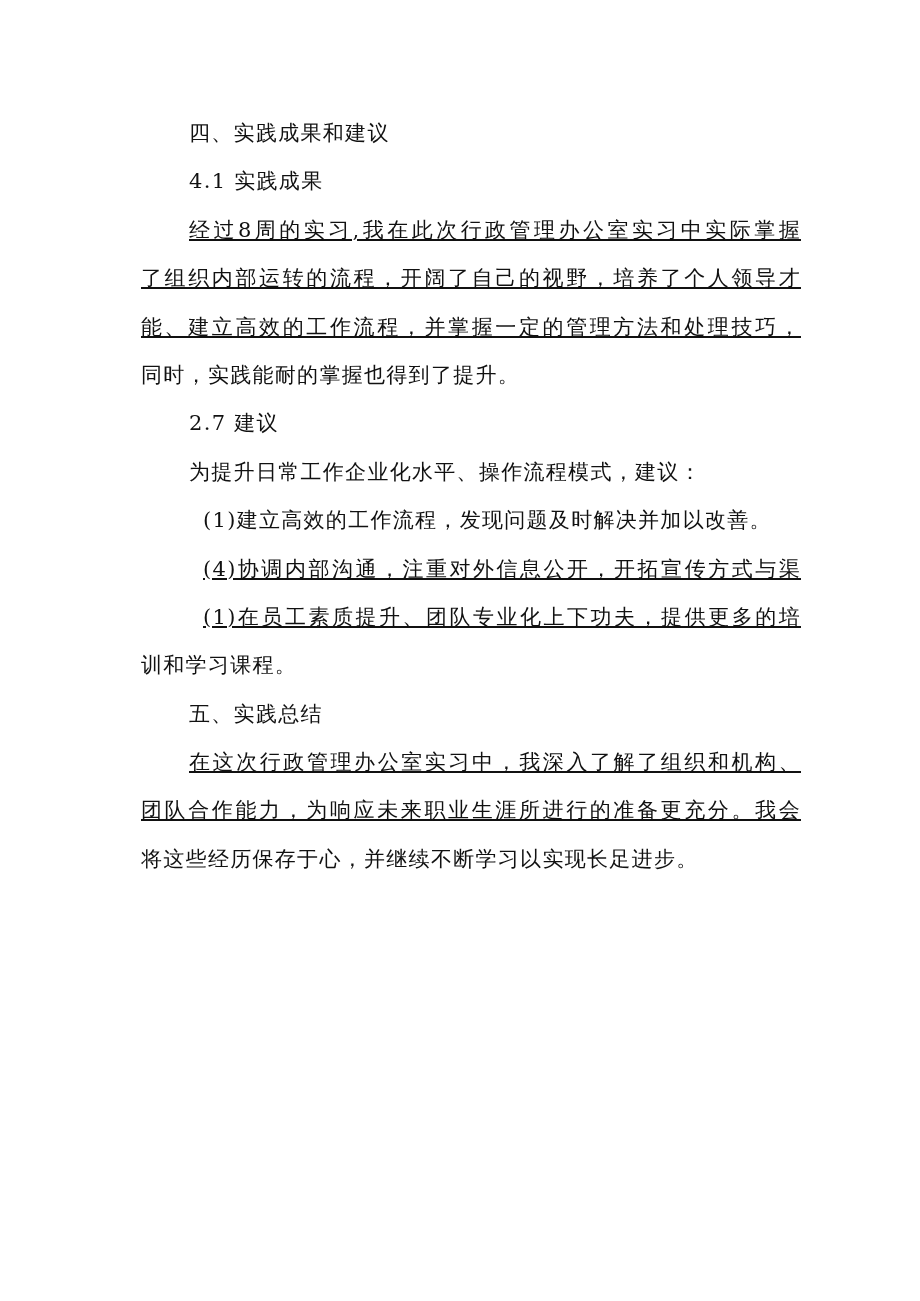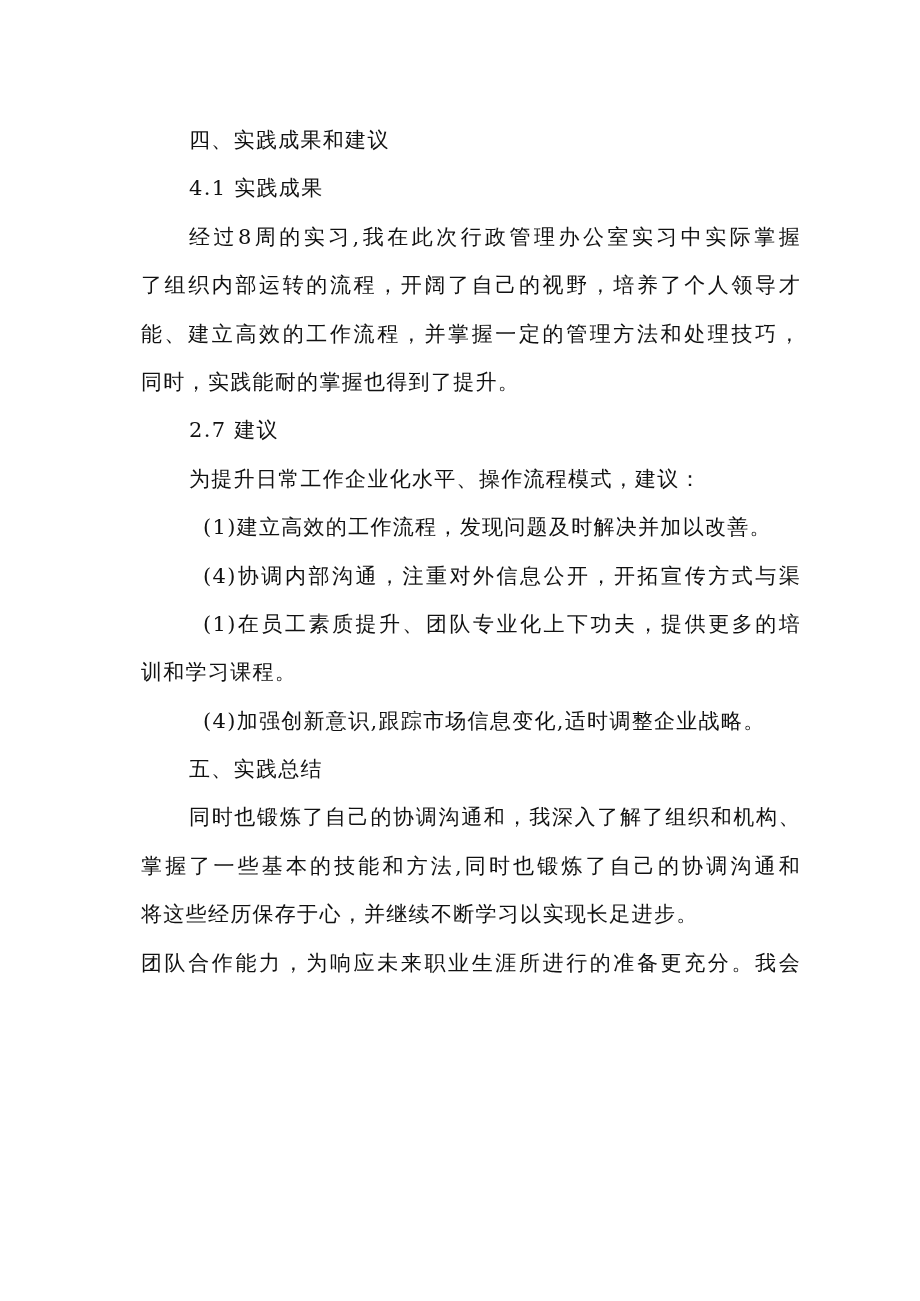--- a/index.html
+++ b/index.html
@@ -1,39 +1,37 @@
 <!DOCTYPE html>
 <html><head>
 <meta charset="utf-8">
 <style>
   html, body { margin: 0; padding: 0; background: #ffffff; }
   body { width: 920px; height: 1301px; position: relative; overflow: hidden;
          font-family: "DejaVu Serif", "Liberation Serif", serif; color: #111; }
-  .page { position: absolute; left: 141px; top: 120px; width: 660px; }
+  .page { position: absolute; left: 141px; top: 113px; width: 660px; }
   .line { height: 48.4px; line-height: 40px; font-size: 21px; white-space: nowrap;
           letter-spacing: 1.3px; }
   .ind { padding-left: 48px; }
   .ind2 { padding-left: 62px; }
-  .just { text-align: justify; text-align-last: justify; }
+  .just { text-align: justify; text-align-last: justify; text-decoration: underline; }
 </style>
 </head>
 <body>
 
 <div class="page">
   <div class="line ind">四、实践成果和建议</div>
   <div class="line ind">4.1 实践成果</div>
   <div class="line ind just">经过8周的实习,我在此次行政管理办公室实习中实际掌握</div>
   <div class="line just">了组织内部运转的流程，开阔了自己的视野，培养了个人领导才</div>
   <div class="line just">能、建立高效的工作流程，并掌握一定的管理方法和处理技巧，</div>
   <div class="line">同时，实践能耐的掌握也得到了提升。</div>
   <div class="line ind">2.7 建议</div>
   <div class="line ind">为提升日常工作企业化水平、操作流程模式，建议：</div>
   <div class="line ind2">(1)建立高效的工作流程，发现问题及时解决并加以改善。</div>
   <div class="line ind2 just">(4)协调内部沟通，注重对外信息公开，开拓宣传方式与渠</div>
   <div class="line ind2 just">(1)在员工素质提升、团队专业化上下功夫，提供更多的培</div>
   <div class="line">训和学习课程。</div>
-  <div class="line ind2">(4)加强创新意识,跟踪市场信息变化,适时调整企业战略。</div>
   <div class="line ind">五、实践总结</div>
-  <div class="line ind just">同时也锻炼了自己的协调沟通和，我深入了解了组织和机构、</div>
-  <div class="line just">掌握了一些基本的技能和方法,同时也锻炼了自己的协调沟通和</div>
+  <div class="line ind just">在这次行政管理办公室实习中，我深入了解了组织和机构、</div>
+  <div class="line just">团队合作能力，为响应未来职业生涯所进行的准备更充分。我会</div>
   <div class="line">将这些经历保存于心，并继续不断学习以实现长足进步。</div>
-  <div class="line just">团队合作能力，为响应未来职业生涯所进行的准备更充分。我会</div>
 </div>
 
 </body></html>

